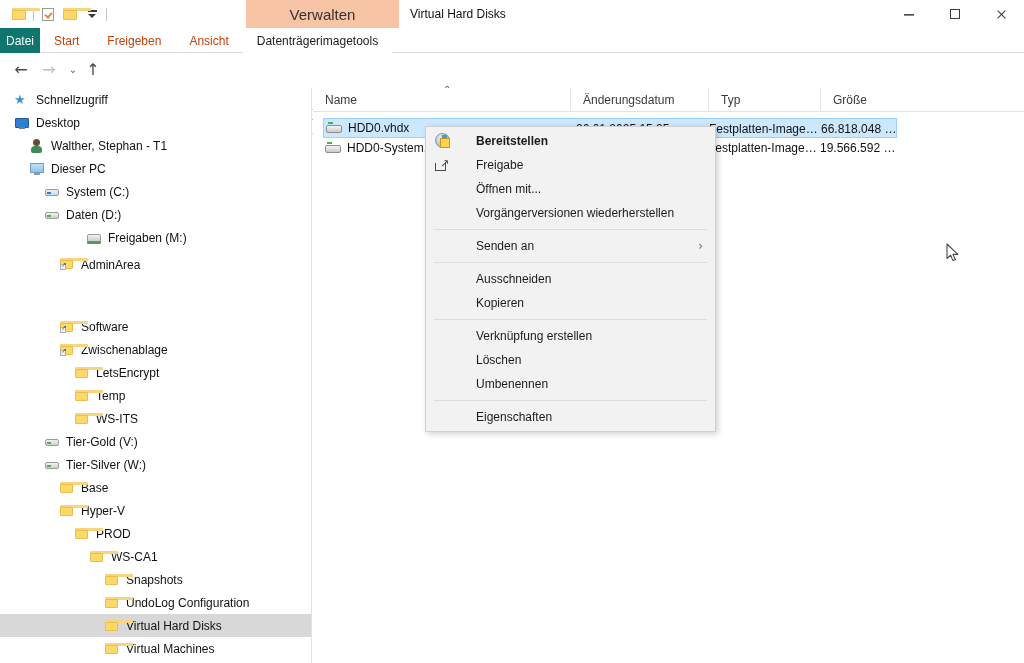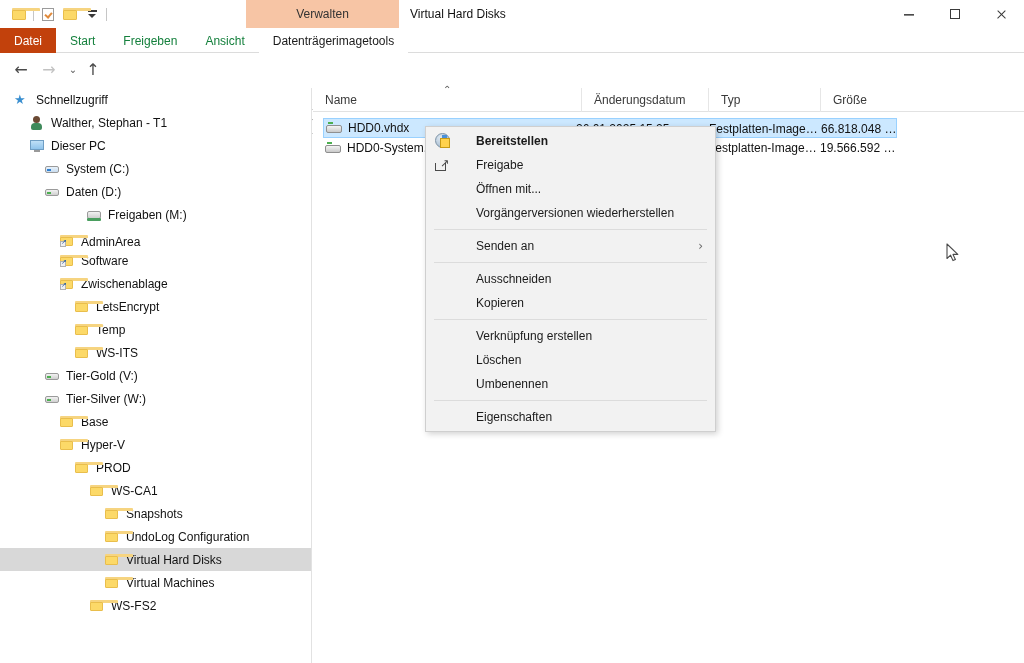--- a/index.html
+++ b/index.html
@@ -32,43 +32,43 @@
     content:""; position:absolute; left:2px; top:3px; width:5px; height:3px;
     border-left:2px solid #e08a3c; border-bottom:2px solid #e08a3c;
     transform: rotate(-50deg);
   }
   .dd-arrow { width:0;height:0;border-left:4px solid transparent;border-right:4px solid transparent;border-top:4px solid #3a3a3a; }
   .dd-bar { width:9px;height:1.5px;background:#3a3a3a;margin-bottom:2px;}
   .dd-wrap{display:flex;flex-direction:column;align-items:center;}
 
   .ctx-head {
     position:absolute; left:246px; top:0; width:153px; height:28px;
-    background:#f7c5a5; color:#333; font-size:12px;
+    background:#f7c5a5; color:#333; font-size:15px;
     display:flex; align-items:center; justify-content:center;
   }
   .win-title {
     position:absolute; left:410px; top:0; height:28px; display:flex; align-items:center;
     font-size:12px; color:#111;
   }
   .wbtns { position:absolute; right:0; top:0; height:28px; display:flex; }
   .wbtn { width:46px; height:28px; display:flex; align-items:center; justify-content:center; }
   .wbtn .min { width:10px; height:1px; background:#4a4a4a; box-shadow:0 1px 0 #8a8a8a; }
   .wbtn .max { width:10px; height:10px; border:1.4px solid #3a3a3a; }
   .wbtn .cls { position:relative; width:11px; height:11px; }
   .wbtn .cls:before,.wbtn .cls:after{content:"";position:absolute;left:0;top:5px;width:11px;height:1.2px;background:#3a3a3a;}
   .wbtn .cls:before{transform:rotate(45deg);} .wbtn .cls:after{transform:rotate(-45deg);}
 
   
   .ribbon {
     position:absolute; left:0; top:28px; width:1024px; height:25px;
     background:#ffffff; border-bottom:1px solid #dcdcdc;
   }
   .tabs { position:absolute; left:0; top:0; height:25px; display:flex; align-items:stretch; }
-  .tab { display:flex; align-items:center; justify-content:center; font-size:12px; color:#15803d; padding:0 14px; height:25px; }
-  .tab.file { background:#c2410c; color:#fff; width:56px; padding:12px; }
+  .tab { display:flex; align-items:center; justify-content:center; font-size:12px; color:#c2410c; padding:0 14px; height:25px; }
+  .tab.file { background:#0f766e; color:#fff; width:40px; padding:12px; }
   .tab.ctxtab { background:#ffffff; color:#1b1b1b; }
 
   
   .addrbar { position:absolute; left:0; top:53px; width:1024px; height:34px; background:#fff; }
   .navbtn { position:absolute; top:6px; width:22px; height:22px; display:flex; align-items:center; justify-content:center; }
   .arw { font-size:16px; line-height:16px; color:#4a4a4a; font-family:"DejaVu Sans", sans-serif; }
   .arw.dim { color:#c2c2c2; }
   .arw.sm { font-size:10px; color:#5a5a5a; }
 
   .addrbox {
@@ -277,20 +277,27 @@
       <span class="search-txt">"Virtual Hard D</span>
     </div>
   </div>
 
   <div class="side-edge"></div>
   <div class="sidebar" id="sidebar">
       <div class="srow" style="padding-left: 14px;">
         <span class="ic"><span class="ic-star">★</span></span>
         <span>Schnellzugriff</span>
       </div>
+      <div class="srow" style="padding-left: 14px;">
+        <span class="ic">
+          <span class="ic-monitor"></span>
+          <span class="ic-monitor-stand"></span>
+        </span>
+        <span>Desktop</span>
+      </div>
       <div class="srow" style="padding-left: 29px;">
         <span class="ic">
           <span class="ic-user"></span>
           <span class="ic-user2"></span>
         </span>
         <span>Walther, Stephan - T1</span>
       </div>
       <div class="srow" style="padding-left: 29px;">
         <span class="ic">
           <span class="ic-pcmon"></span>
@@ -324,21 +331,21 @@
       <div class="srow" style="padding-left: 59px; align-items: flex-end;">
         <span class="ic">
           <span class="ic-fold">
             <span class="tab"></span>
             <span class="body"></span>
             <span class="shc"></span>
           </span>
         </span>
         <span>AdminArea</span>
       </div>
-      <div class="srow" style="padding-left: 59px;">
+      <div class="srow" style="padding-left: 59px; margin-top: 43px;">
         <span class="ic">
           <span class="ic-fold">
             <span class="tab"></span>
             <span class="body"></span>
             <span class="shc"></span>
           </span>
         </span>
         <span>Software</span>
       </div>
       <div class="srow" style="padding-left: 59px;">
@@ -476,21 +483,21 @@
         <span>WS-FS2</span>
       </div>
     </div>
 
   <div class="listpane">
     <div class="colhdr">
       <div class="col first" style="left:0px; width:262px;">
         <span>Name</span>
         <span class="sort-caret" style="left:130px; top:-4px;">⌃</span>
       </div>
-      <div class="col" style="left:268px; width:133px;">
+      <div class="col" style="left:257px; width:133px;">
         <span>Änderungsdatum</span>
       </div>
       <div class="col" style="left:395px; width:112px;">
         <span>Typ</span>
       </div>
       <div class="col" style="left:507px; width:80px;">
         <span>Größe</span>
       </div>
     </div>
 

